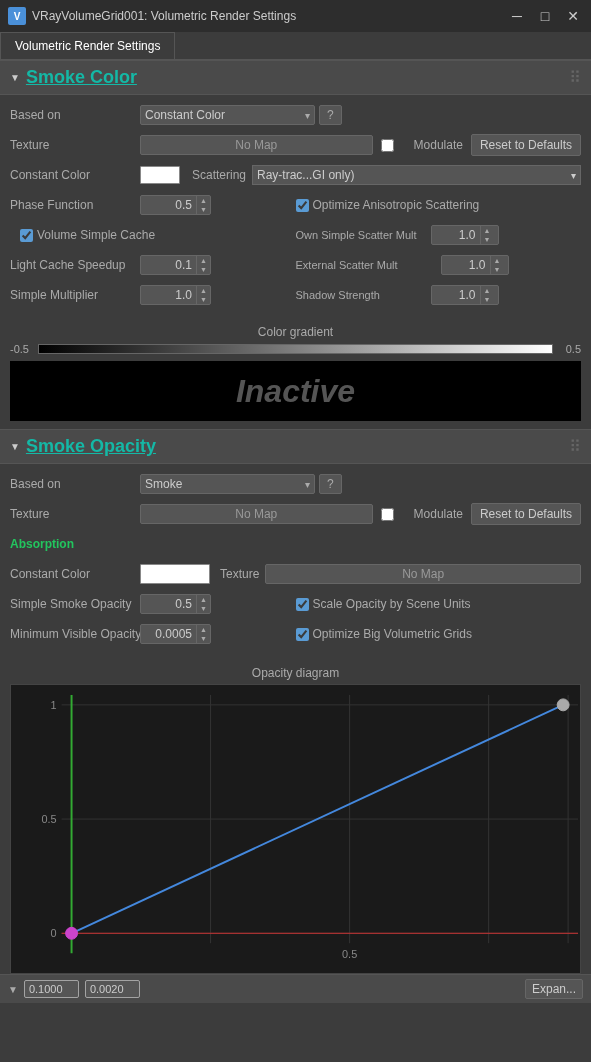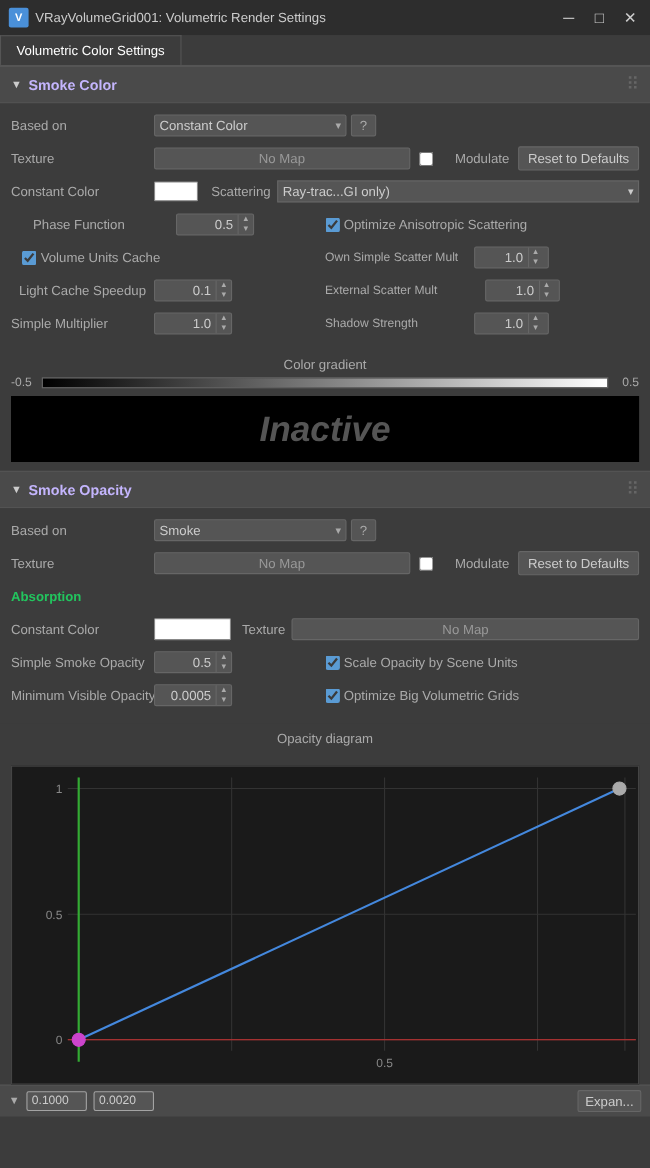--- a/index.html
+++ b/index.html
@@ -77,22 +77,23 @@
       cursor: pointer;
       border-top: 1px solid #555;
       border-bottom: 1px solid #555;
     }
     .section-header-arrow {
       margin-right: 6px;
       font-size: 10px;
     }
     .section-title {
       font-weight: bold;
-      color: #c4b5fd;
-      font-size: 13px;
+      color: #14b8a6;
+      font-size: 18px;
+      text-decoration: underline;
     }
     .section-drag {
       margin-left: auto;
       color: #666;
       font-size: 16px;
     }
 
     .section-body {
       padding: 8px 10px;
       background: #3c3c3c;
@@ -304,21 +305,21 @@
 
     
     .opacity-diagram {
       margin: 6px 10px 0;
       position: relative;
     }
     .opacity-diagram-title {
       text-align: center;
       color: #aaa;
       font-size: 12px;
-      margin-bottom: 18px;
+      margin-bottom: 4px;
     }
 
     .diagram-canvas {
       position: relative;
       width: 100%;
     }
 
     
     .expand-bar {
       background: #4a4a4a;
@@ -417,21 +418,21 @@
   <span class="title-bar-text">VRayVolumeGrid001: Volumetric Render Settings</span>
   <div class="title-bar-controls">
     <button class="title-bar-btn">─</button>
     <button class="title-bar-btn">□</button>
     <button class="title-bar-btn">✕</button>
   </div>
 </div>
 
 <div class="tab-bar">
   <div class="tab active">
-    <span>Volumetric Color Settings</span>
+    <span>Volumetric Render Settings</span>
   </div>
 </div>
 
 <div class="section">
   <div class="section-header">
     <span class="section-header-arrow">▼</span>
     <span class="section-title">Smoke Color</span>
     <span class="section-drag">⠿</span>
   </div>
 
@@ -466,21 +467,21 @@
         <select>
           <option>Ray-trac...GI only)</option>
         </select>
         <span style="font-size:10px;">▾</span>
       </div>
     </div>
 
     <div class="two-col">
       <div class="col-left">
         <div class="form-row">
-          <span class="label" style="width:130px;margin-left:20px;">Phase Function</span>
+          <span class="label" style="width:130px;">Phase Function</span>
           <div class="spinner-wrap">
             <input type="text" value="0.5" style="">
             <div class="spinner-arrows">
               <button class="spin-btn">▲</button>
               <button class="spin-btn">▼</button>
             </div>
           </div>
         </div>
       </div>
       <div class="col-right">
@@ -491,42 +492,42 @@
           </label>
         </div>
       </div>
     </div>
 
     <div class="two-col">
       <div class="col-left">
         <div class="form-row">
           <label class="checkbox-label" style="margin-left:10px;">
             <input type="checkbox" checked="" style="">
-            <span>Volume Units Cache</span>
+            <span>Volume Simple Cache</span>
           </label>
         </div>
       </div>
       <div class="col-right">
         <div class="form-row">
           <span class="label" style="width:135px;font-size:11px;">Own Simple Scatter Mult</span>
           <div class="right-num">
             <input type="text" value="1.0" style="">
             <div class="spin-arrows-v">
               <button class="spin-btn">▲</button>
               <button class="spin-btn">▼</button>
             </div>
           </div>
         </div>
       </div>
     </div>
 
     <div class="two-col">
       <div class="col-left">
         <div class="form-row">
-          <span class="label" style="width:130px;text-align:center;">Light Cache Speedup</span>
+          <span class="label" style="width:130px;">Light Cache Speedup</span>
           <div class="spinner-wrap">
             <input type="text" value="0.1" style="">
             <div class="spinner-arrows">
               <button class="spin-btn">▲</button>
               <button class="spin-btn">▼</button>
             </div>
           </div>
         </div>
       </div>
       <div class="col-right">

